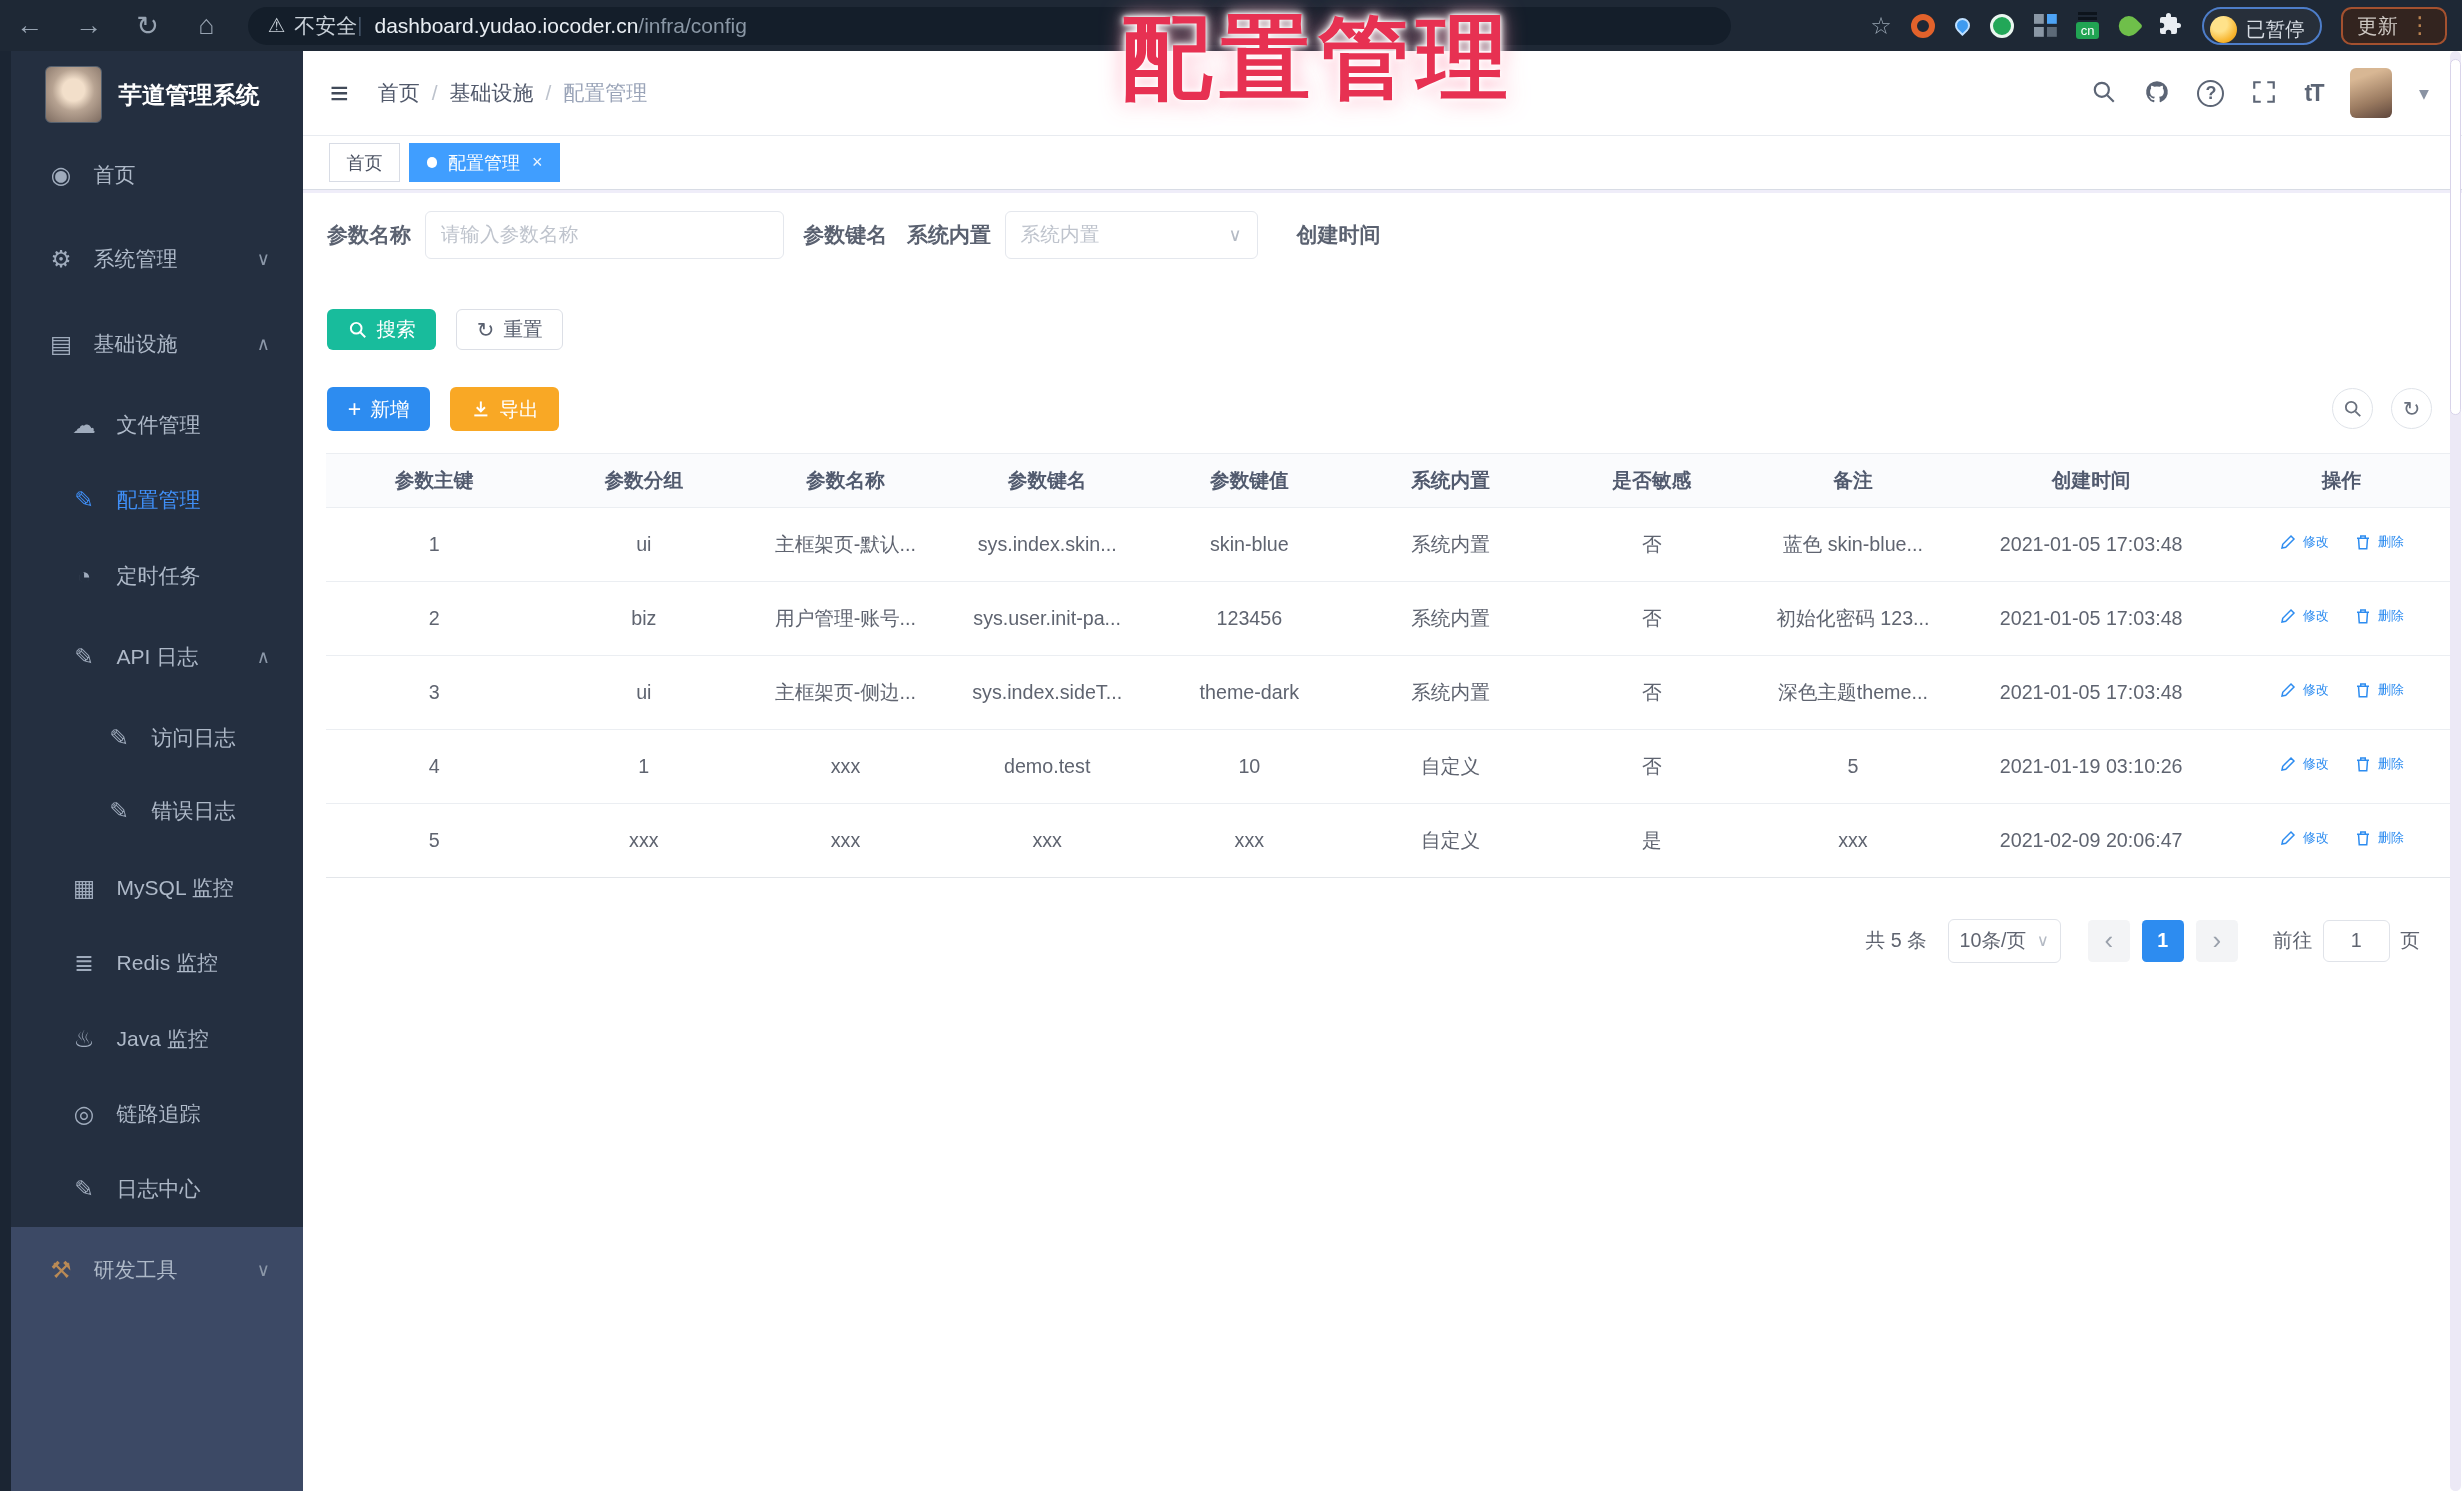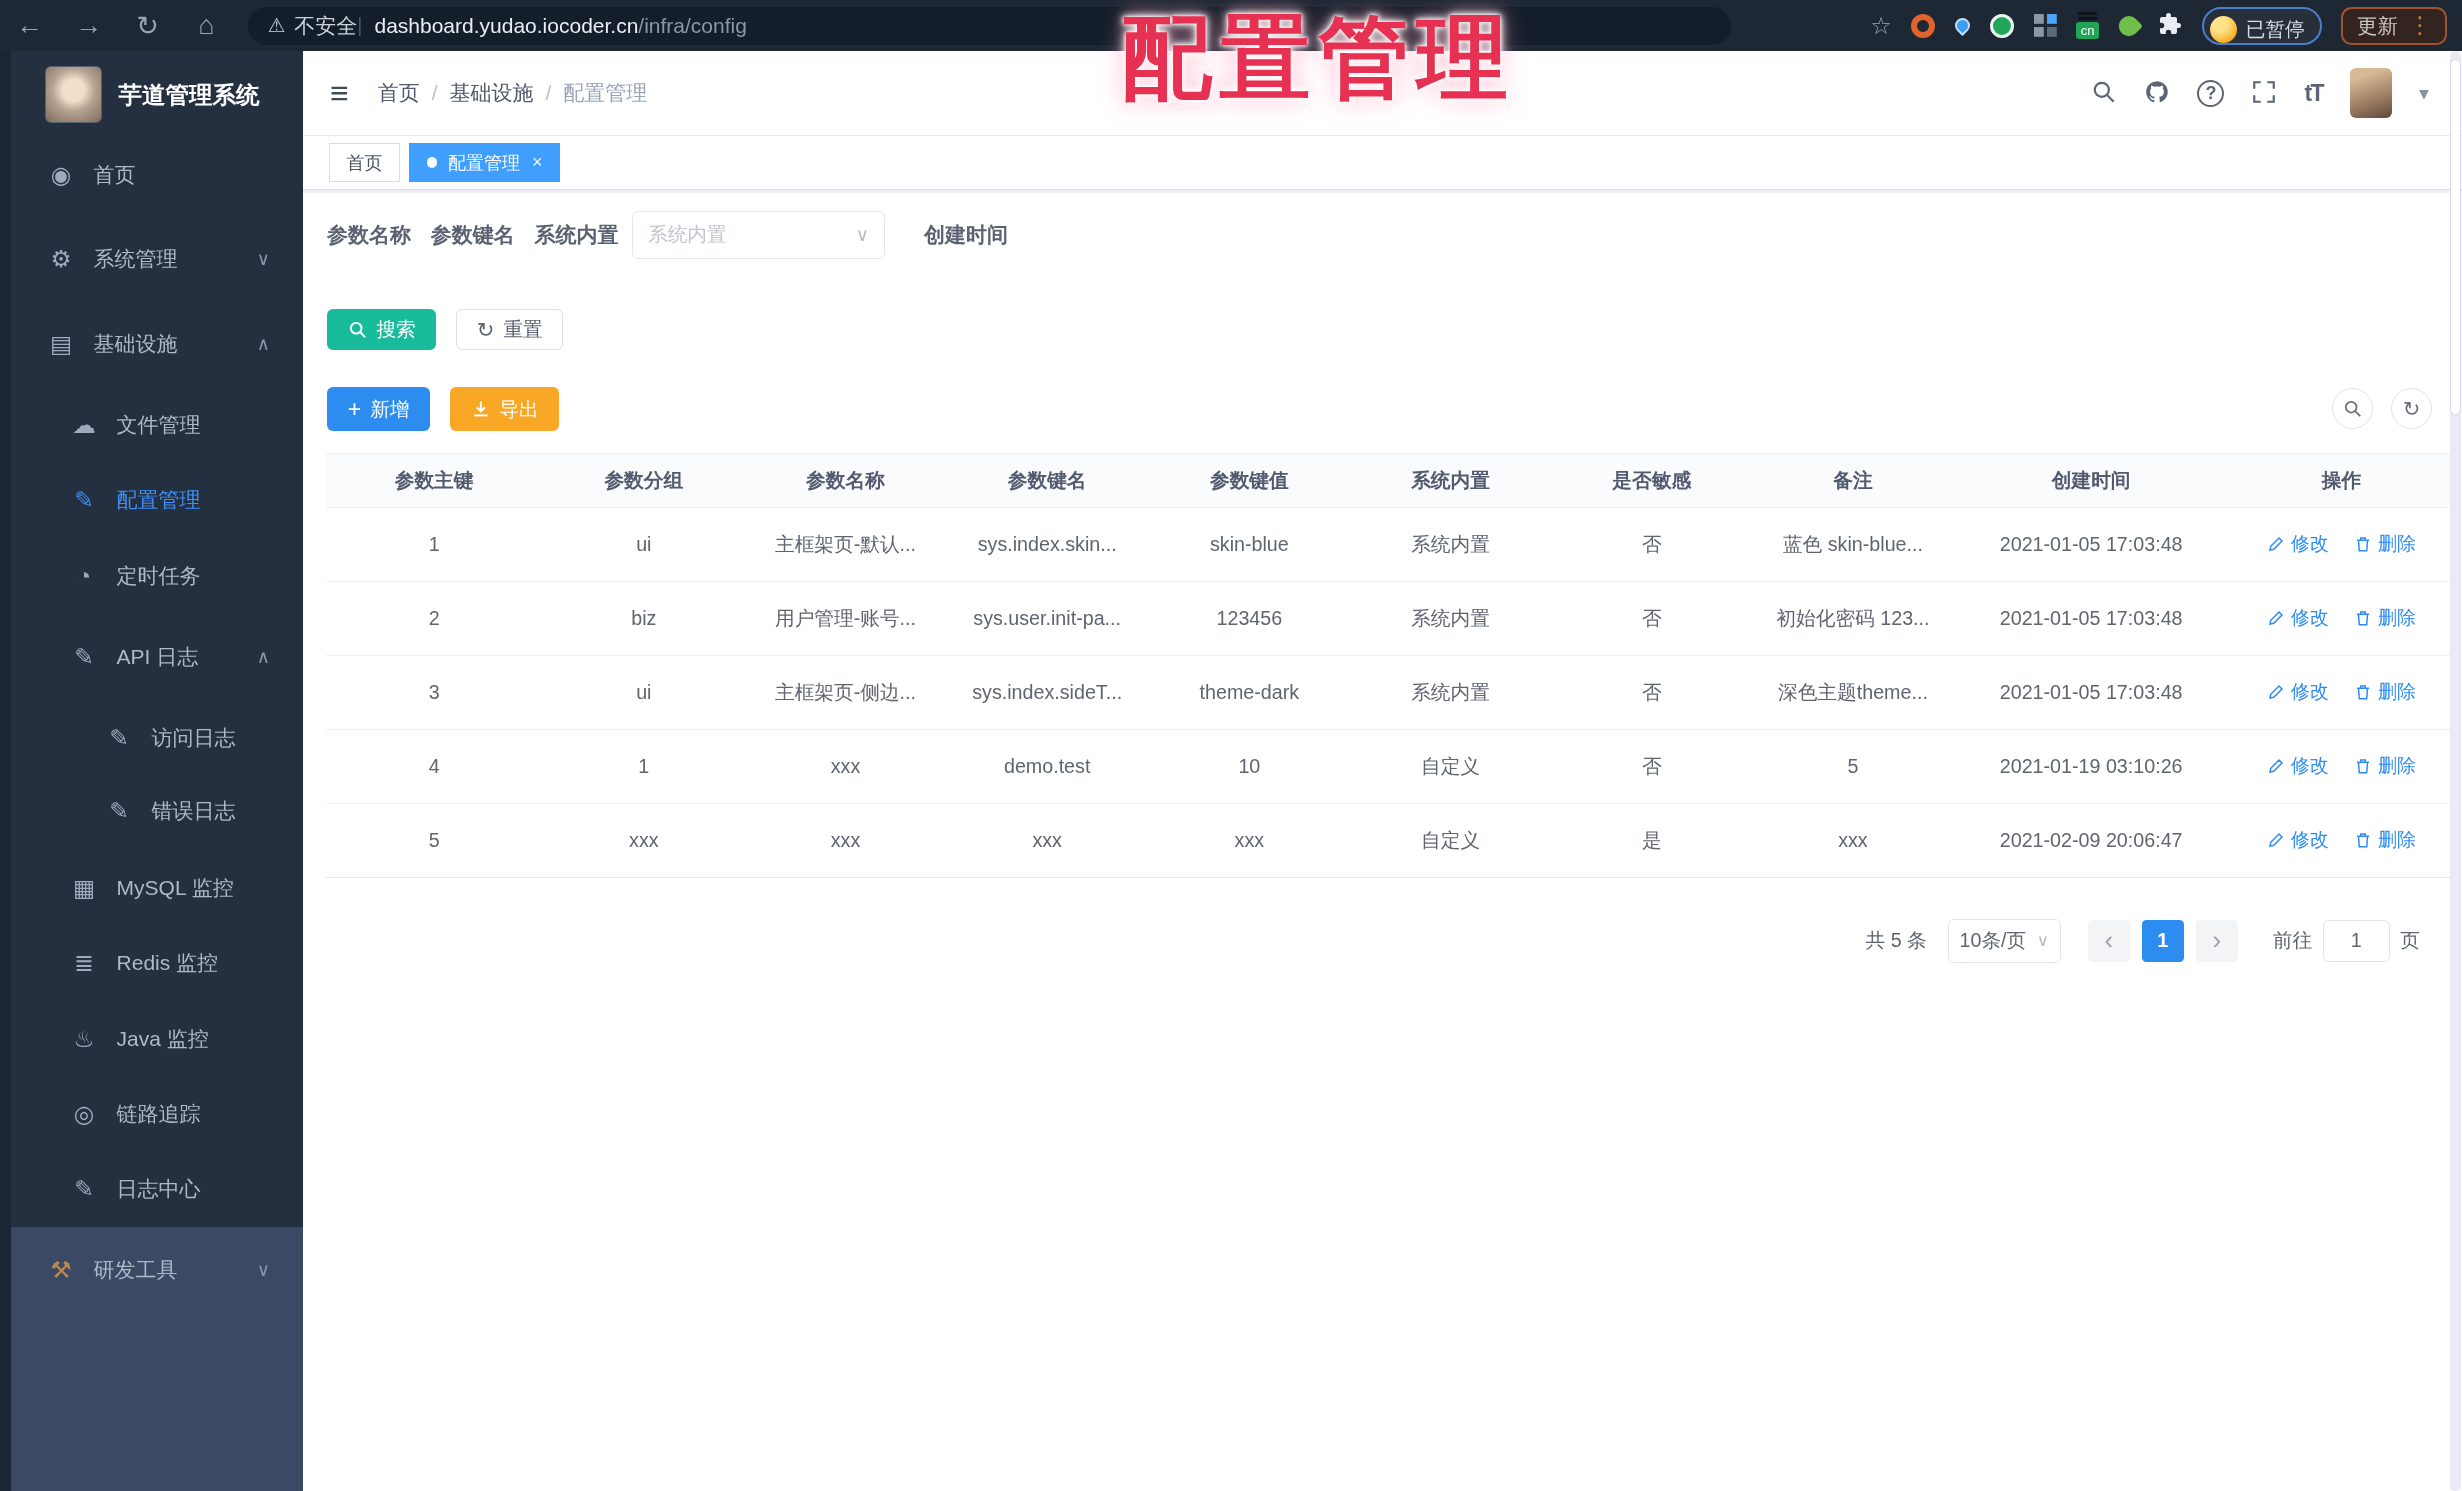--- a/index.html
+++ b/index.html
@@ -132,21 +132,21 @@
   .cbtn svg { width:19.7px; height:19.7px; stroke:#69707d; fill:none; stroke-width:2.2; }
 
   
   .grid-table { position:absolute; top:263px; left:23px; width:2128px;
     border-collapse:collapse; table-layout:fixed; }
   .grid-table th { height:54px; background:#fafbfd; color:#515a6e; font-weight:bold; font-size:19.7px;
     border-top:0.8px solid #ebeef2; border-bottom:0.8px solid #ebeef2; text-align:center; }
   .grid-table td { height:74px; text-align:center; font-size:19.7px; color:#5f6470;
     border-bottom:0.8px solid #ebeef2; overflow:hidden; white-space:nowrap; }
   .grid-table tbody tr:last-child td { border-bottom:1.5px solid #e3e6ea; }
-  .op-link { color:#2d8cf0; display:inline-flex; align-items:center; gap:6px; font-size:19px;
+  .op-link { color:#2d8cf0; display:inline-flex; align-items:center; gap:6px; font-size:13px;
     text-decoration:none; cursor:pointer; }
   .op-link + .op-link { margin-left:19.7px; }
   .op-link svg { width:18px; height:18px; stroke:#2d8cf0; fill:none; stroke-width:2; }
 
   
   .pagination { position:absolute; top:728px; right:42px; height:45px;
     display:flex; align-items:center; font-size:19.7px; color:#5f6470; }
   .pg-total { margin-right:21px; }
   .pg-size { width:113px; height:44px; border:1.5px solid #e0e3e9; border-radius:6px;
     display:flex; align-items:center; justify-content:center; gap:10.6px; margin-right:27px; }
@@ -327,20 +327,21 @@
       <span class="dot"></span>
       <span>配置管理</span>
       <span class="close">×</span>
     </span>
   </div>
 
   <div class="content">
 
     <div class="filter-bar">
       <span class="f-label">参数名称</span>
+      <input class="f-input" style="width: 359px; margin-left: 13.6px;" placeholder="请输入参数名称">
       <span class="f-label" style="margin-left:19.7px;">参数键名</span>
       <span class="f-label" style="margin-left:19.7px;">系统内置</span>
       <div class="f-select" style="margin-left:13.6px;">
         <span class="ph">系统内置</span>
         <span class="caret">∨</span>
       </div>
       <span class="f-label" style="margin-left:39px;">创建时间</span>
     </div>
 
     <div class="btn-row1">

